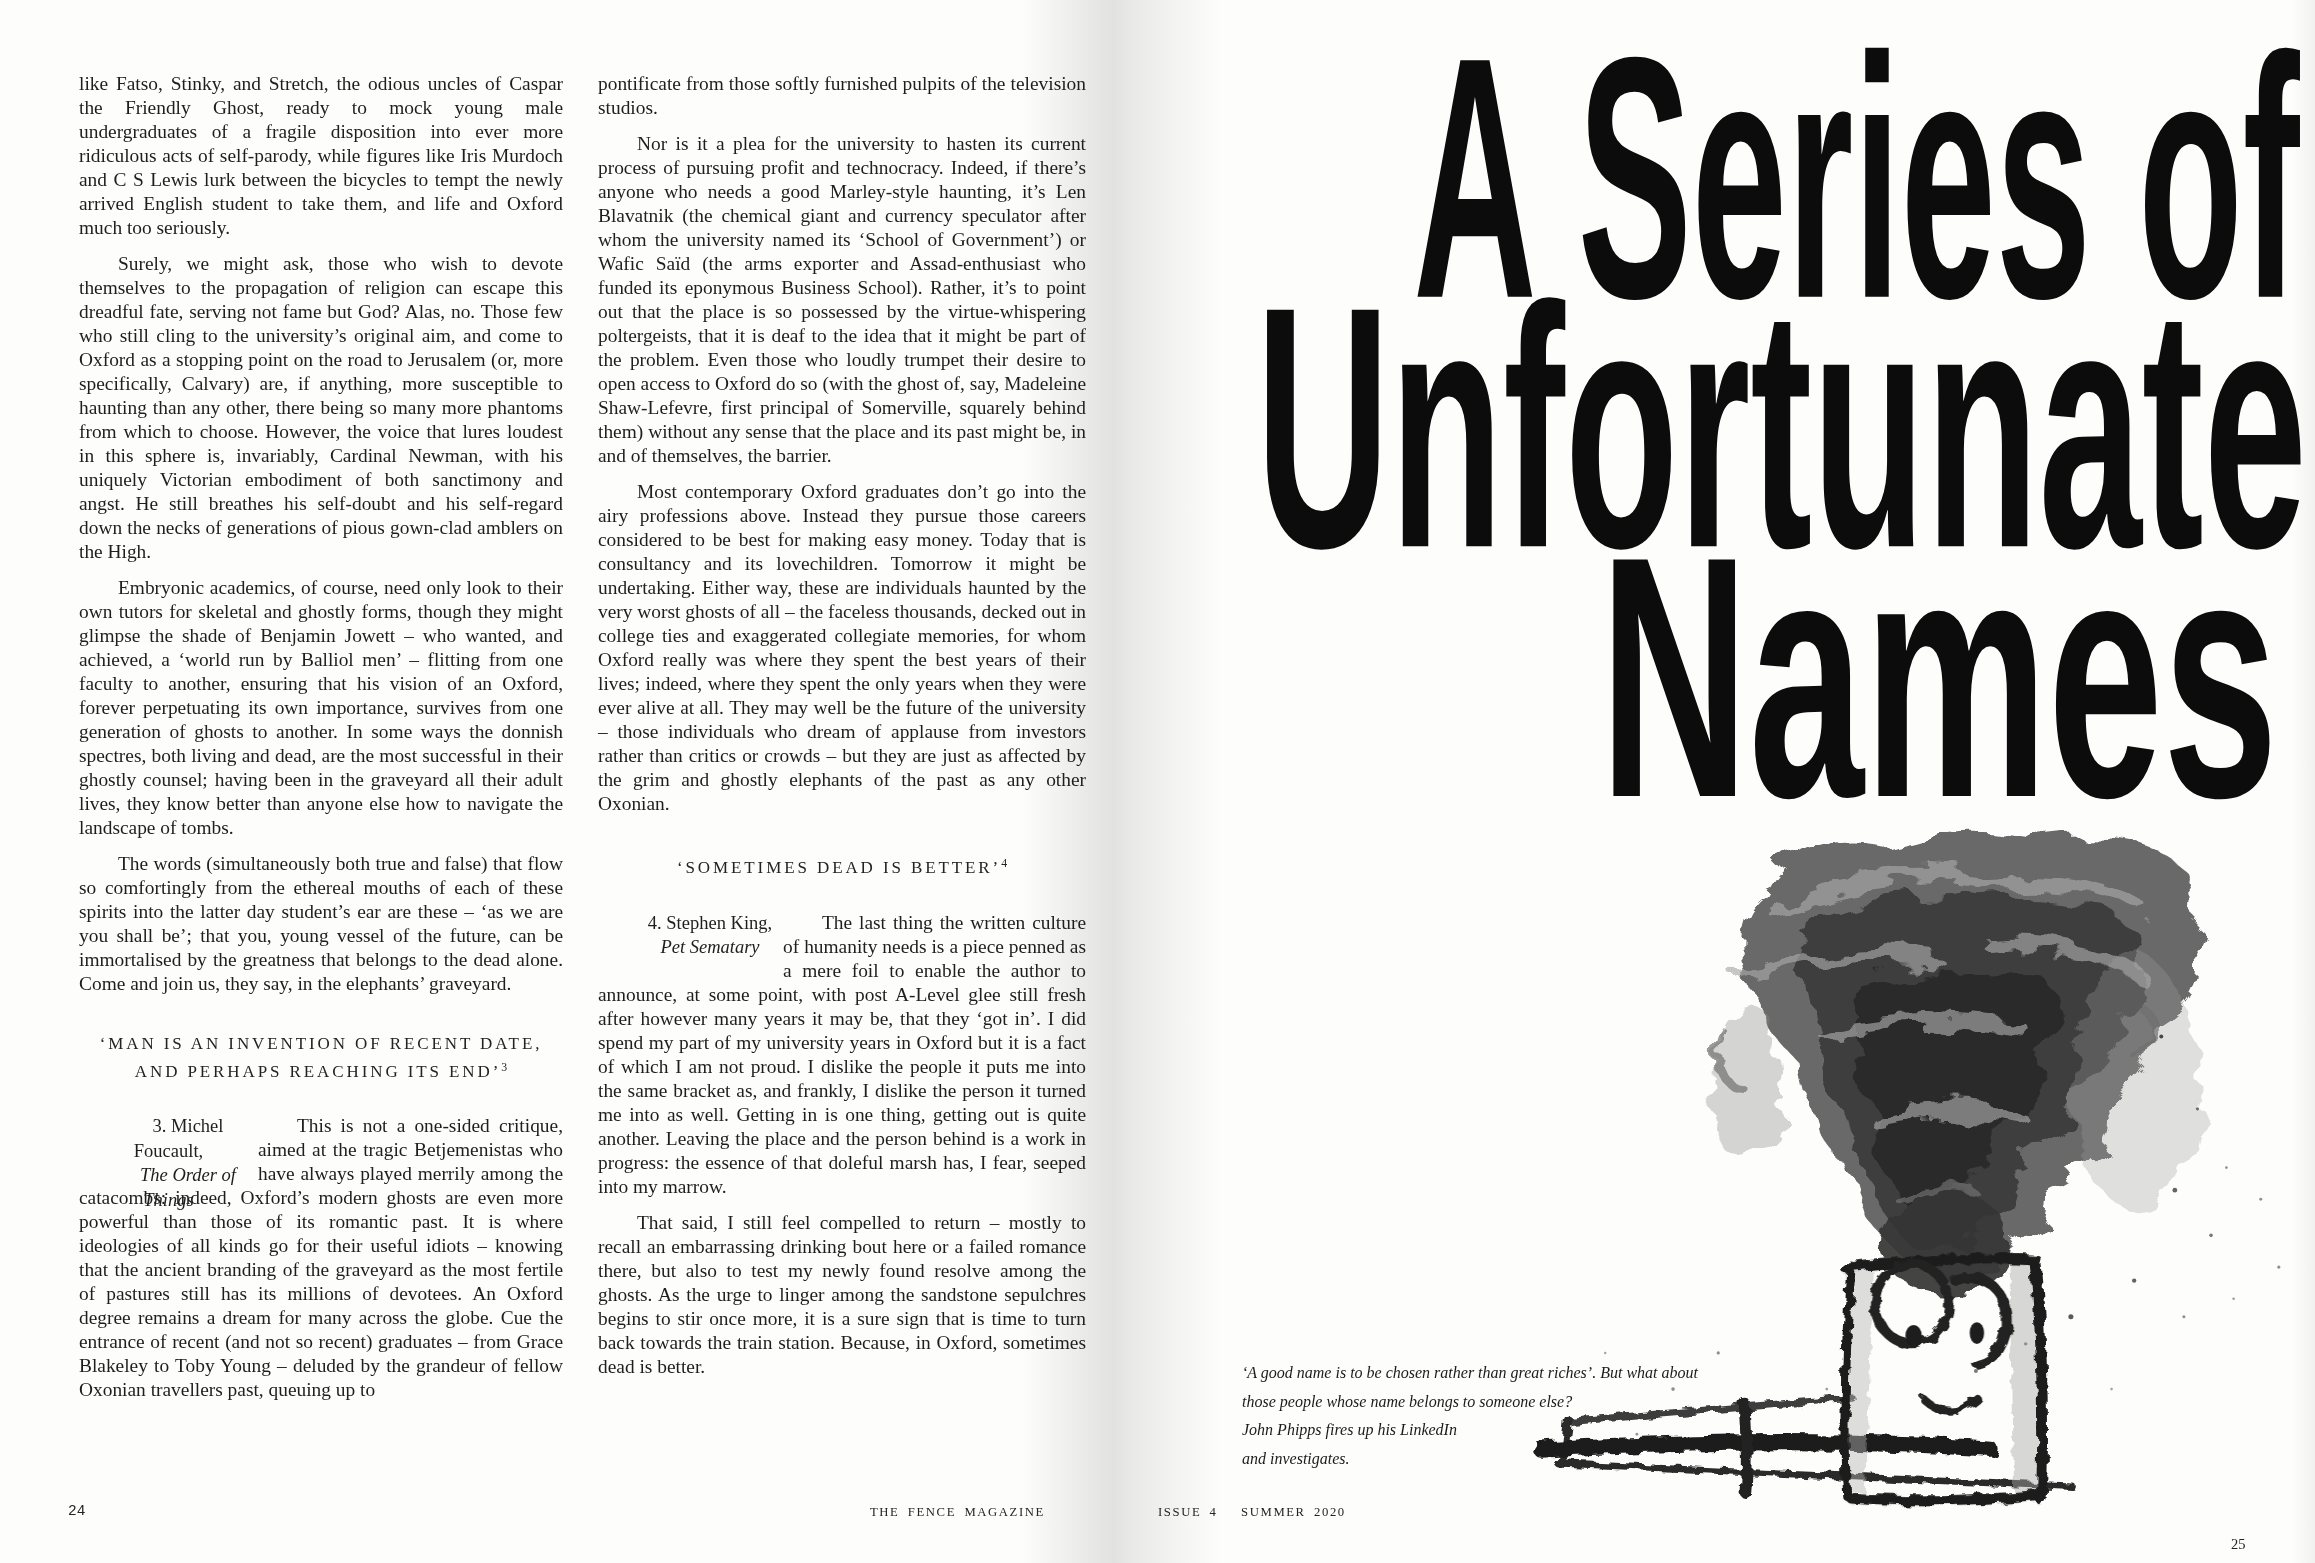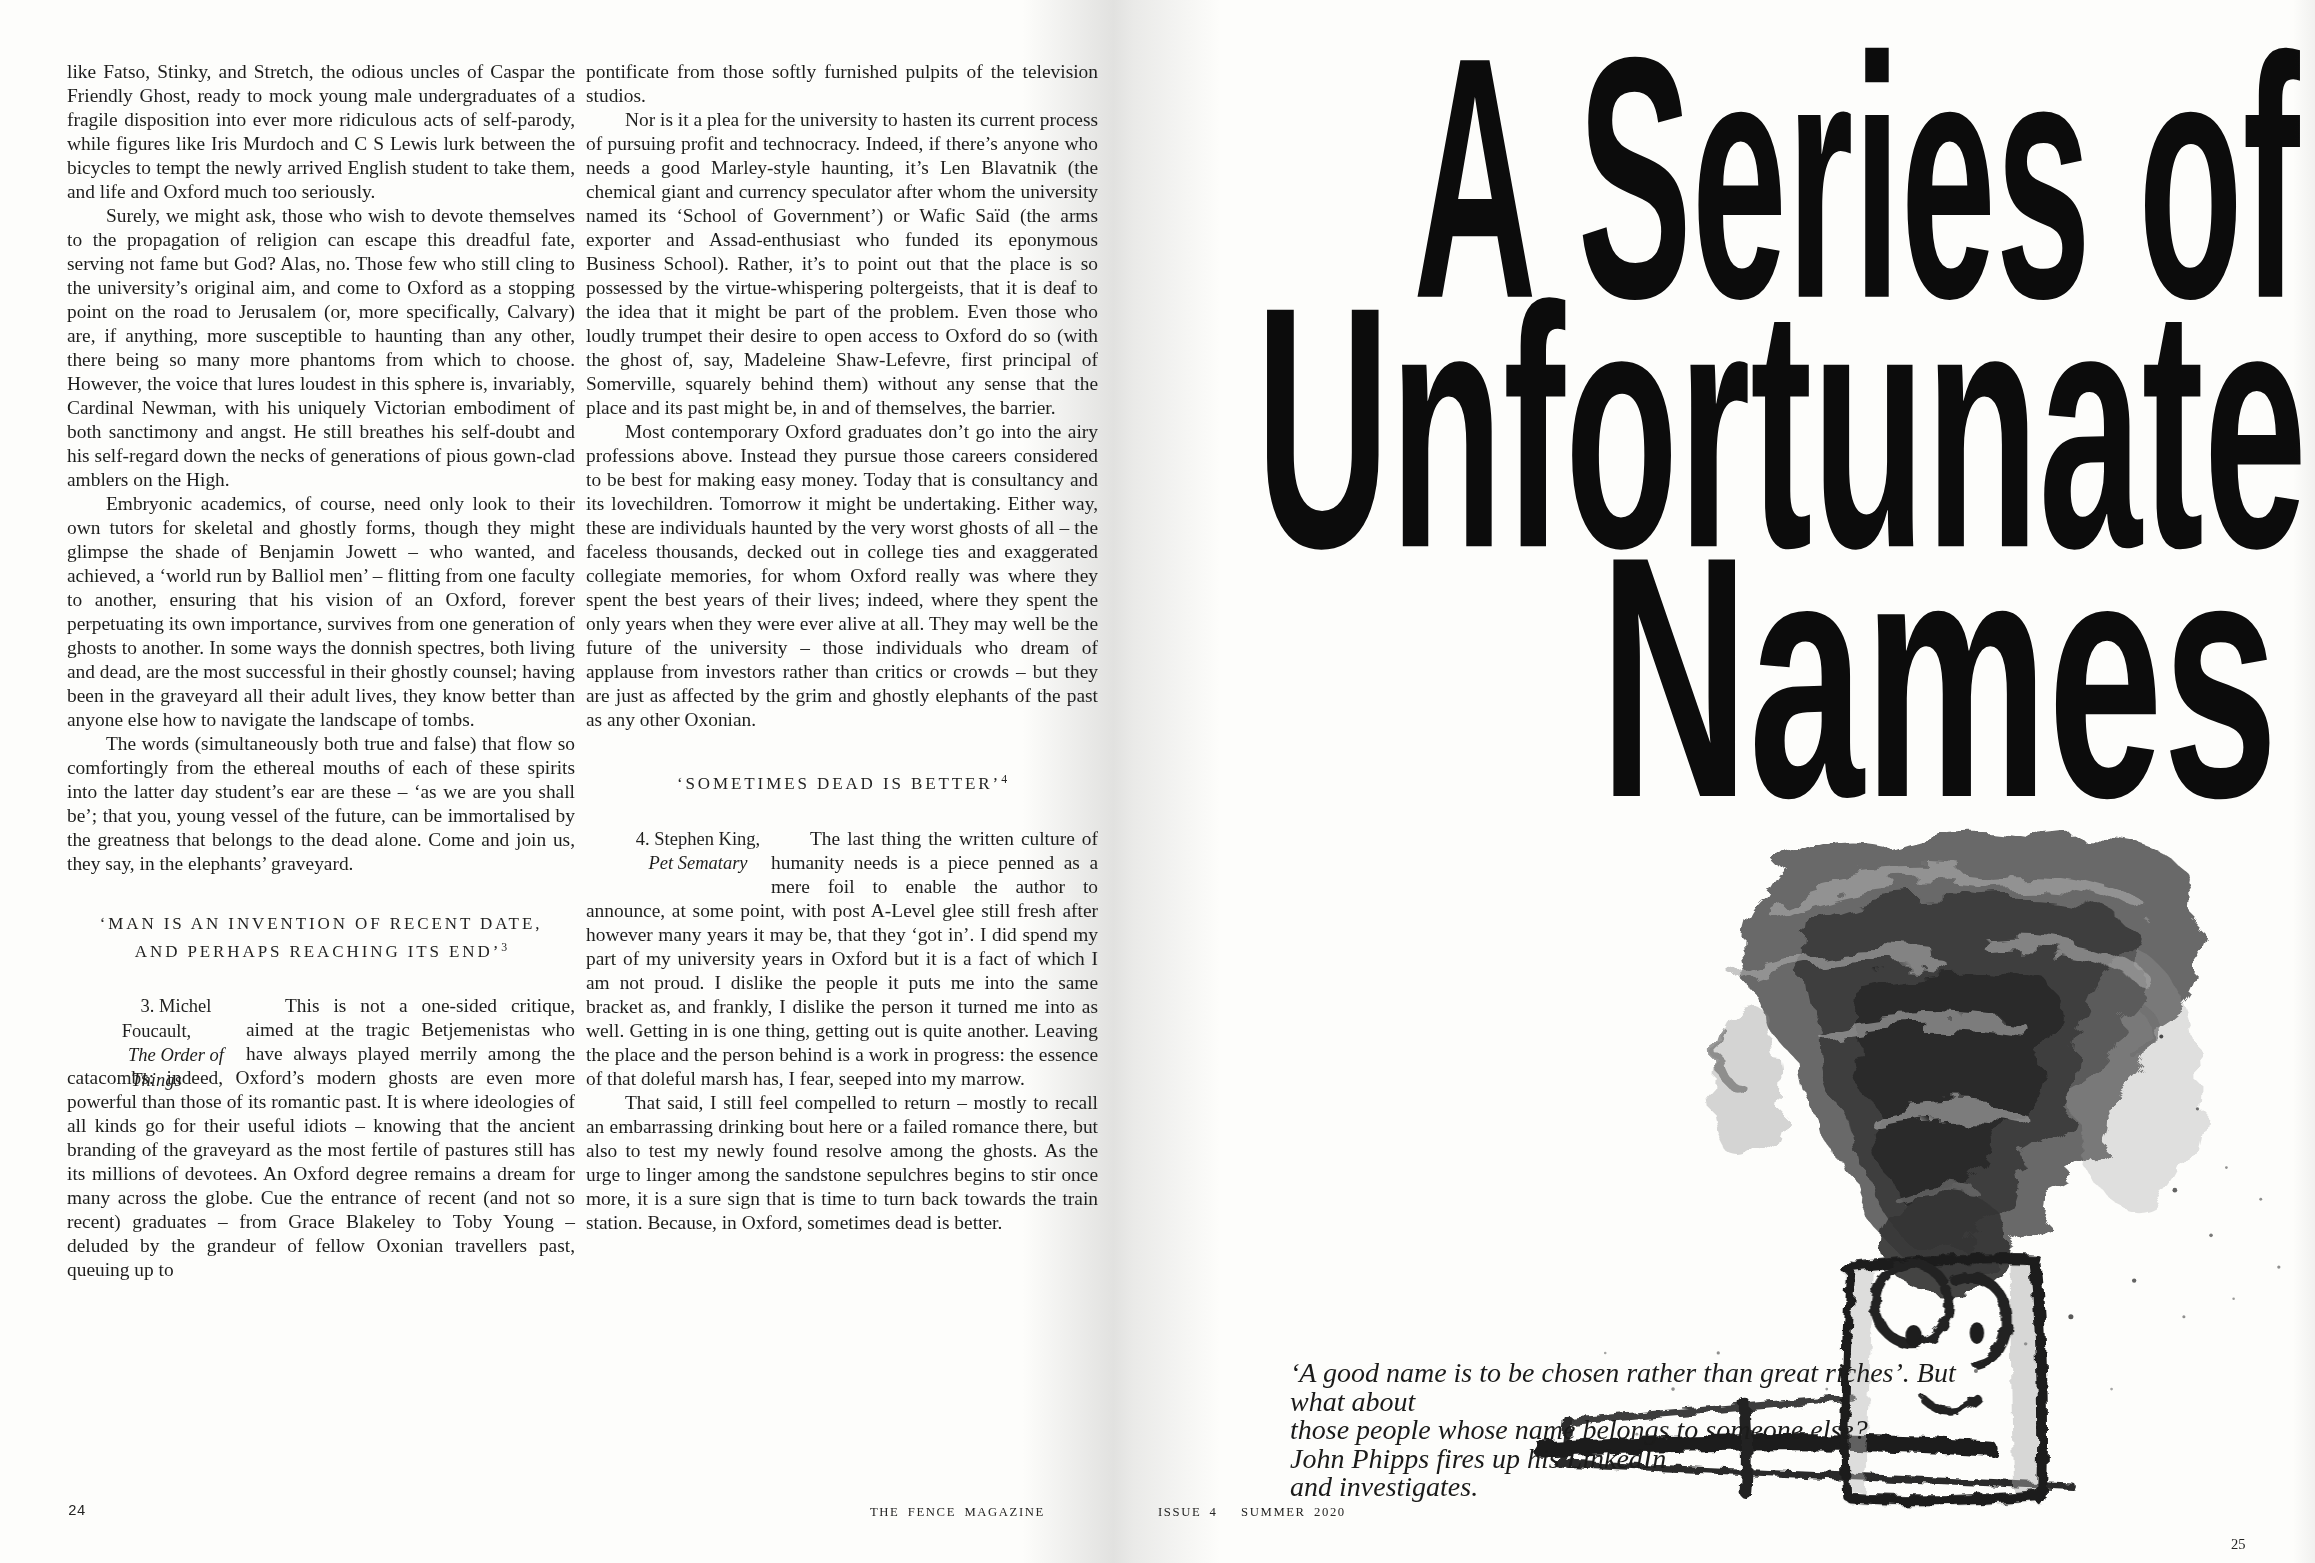--- a/index.html
+++ b/index.html
@@ -5,21 +5,21 @@
   html,body{margin:0;padding:0;background:#e9e9e7;}
   .spread{
     position:relative;width:2316px;height:1563px;margin:0 auto;
     background:#fdfdfb;overflow:hidden;
     font-family:"Liberation Serif", serif;color:#1e1e1d;
   }
   
   .col{position:absolute;top:60px;text-align:justify;font-size:19.4px;line-height:24px;}
   .col1{left:67px;width:508px;}
   .col2{left:586px;width:512px;}
-  .col p{margin:0;text-indent:39px;}
+  .col p{margin:12px;text-indent:39px;}
   .col p.noindent{text-indent:0;}
   .pullquote{
     margin:36px 0 31px 0;text-align:center;font-size:17px;line-height:23.5px;
     letter-spacing:2.9px;color:#232322;text-indent:0;
   }
   .pullquote sup{font-size:11.8px;letter-spacing:0;vertical-align:6.3px;}
   .fnpara{text-indent:0;}
   .fnnote{display:block;float:left;width:179px;height:72px;font-size:18.5px;line-height:24.4px;text-align:center;}
   .fnnote .fn-work{display:block;font-style:italic;}
   .fnnote .fn-author{display:block;}
@@ -33,21 +33,21 @@
     background:linear-gradient(to right, rgba(40,40,40,0) 0%, rgba(40,40,40,0.06) 100%);
   }
   
   .headline-svg{position:absolute;left:1131px;top:0;}
   .headline-svg text{
     font-family:"Liberation Sans", sans-serif;font-weight:bold;fill:#0c0c0c;
   }
   
   .standfirst{
     position:absolute;left:1242px;top:1359px;width:688px;
-    font-style:italic;font-size:28px;line-height:28.5px;color:#1b1b1a;text-align:left;margin-left:48px;
+    font-style:italic;font-size:16px;line-height:28.5px;color:#1b1b1a;text-align:left;
   }
   
   .folio{position:absolute;font-size:14.5px;color:#242423;}
   .footer-mark{
     position:absolute;font-size:12.7px;letter-spacing:1.6px;word-spacing:3.6px;color:#242423;white-space:nowrap;
   }
   .issue-gap{display:inline-block;width:23.5px;}
   
   .illo{position:absolute;left:1447px;top:810px;}
 </style>

